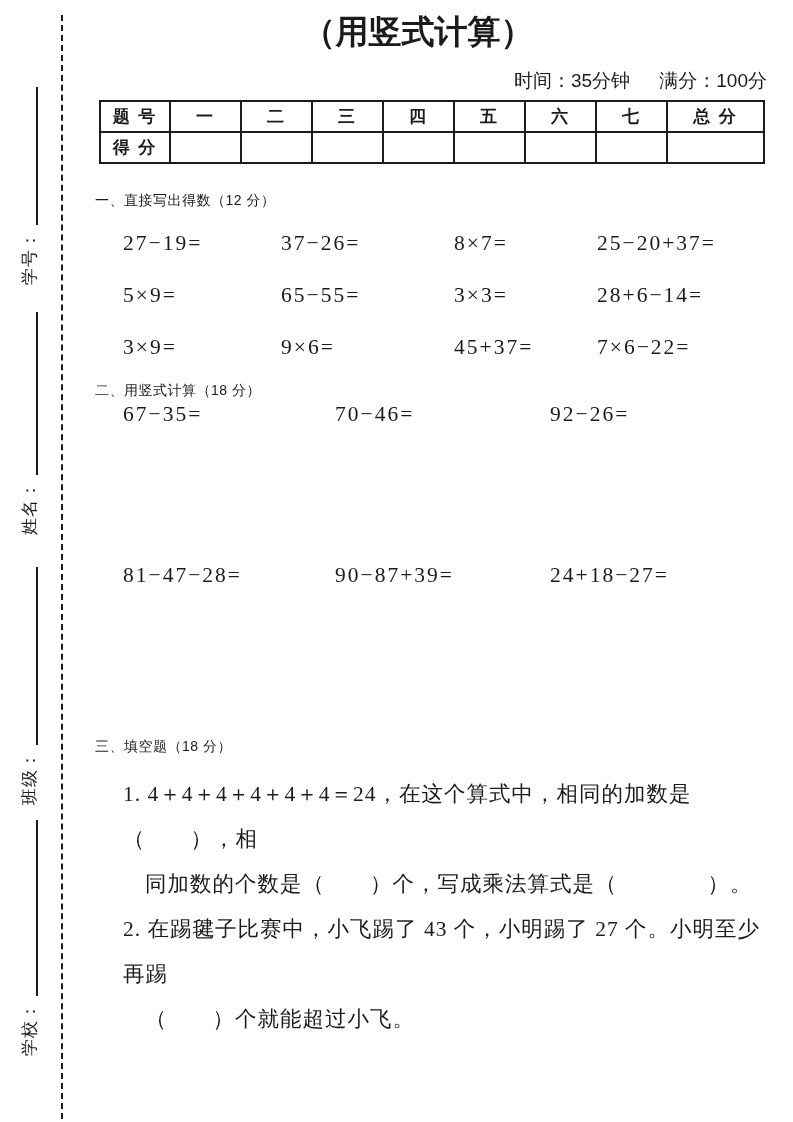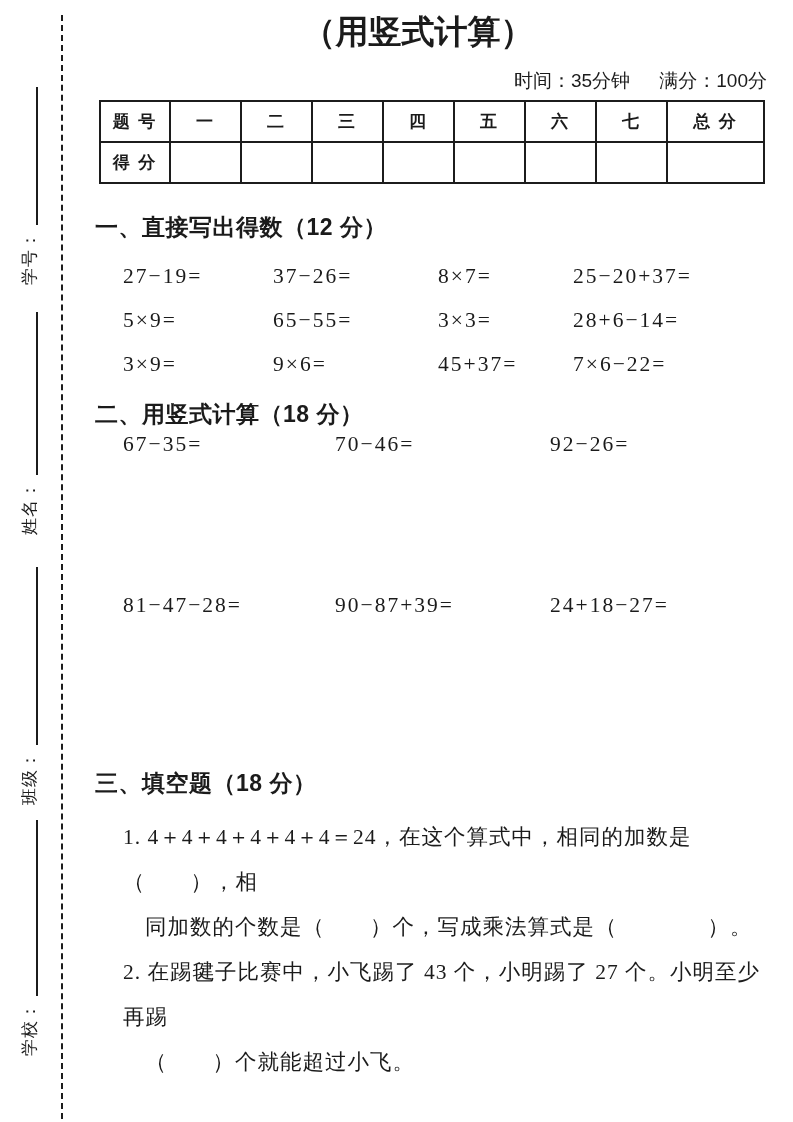--- a/index.html
+++ b/index.html
@@ -49,37 +49,37 @@
     font-family: "Liberation Sans", sans-serif;
     font-size: 19px; font-weight: 500;
   }
   .meta .part + .part { margin-left: 24px; }
 
   table.score-table {
     border-collapse: collapse; table-layout: fixed;
     width: 664px; margin: 6px 0 0 4px;
   }
   table.score-table td {
-    border: 2px solid #1c1c1c; height: 41px; padding: 0;
+    border: 2px solid #1c1c1c; height: 31px; padding: 0;
     text-align: center; vertical-align: middle;
     font-family: "Liberation Sans", sans-serif;
     font-size: 17px; font-weight: 600; letter-spacing: 2px;
   }
 
   .sec-heading {
     font-family: "Liberation Sans", sans-serif;
-    font-size: 23px; font-weight: 700; letter-spacing: 0.5px;
+    font-size: 14px; font-weight: 400; letter-spacing: 0.5px;
   }
   .sec1-heading { margin-top: 28px; }
   .sec2-heading { margin-top: 12px; }
   .sec3-heading { margin-top: 150px; }
 
   .grid4 {
     display: grid; grid-template-columns: 150px 165px 135px 1fr;
-    padding-left: 28px; margin-top: 12px;
+    padding-left: 28px; margin-top: 12px; gap: 8px;
   }
   .grid4 > div { height: 44px; display: flex; align-items: center; }
   .grid3 { display: grid; grid-template-columns: 212px 215px 1fr; padding-left: 28px; }
   .grid3.r1 { margin-top: 2px; }
   .grid3.r2 { margin-top: 136px; }
   .expr { font-size: 21.5px; letter-spacing: 2px; white-space: nowrap; }
 
   .q-line { padding-left: 28px; font-size: 21.5px; line-height: 45px; letter-spacing: 1px; }
   .q-line.cont { padding-left: 50px; }
   .q-block { margin-top: 16px; }

